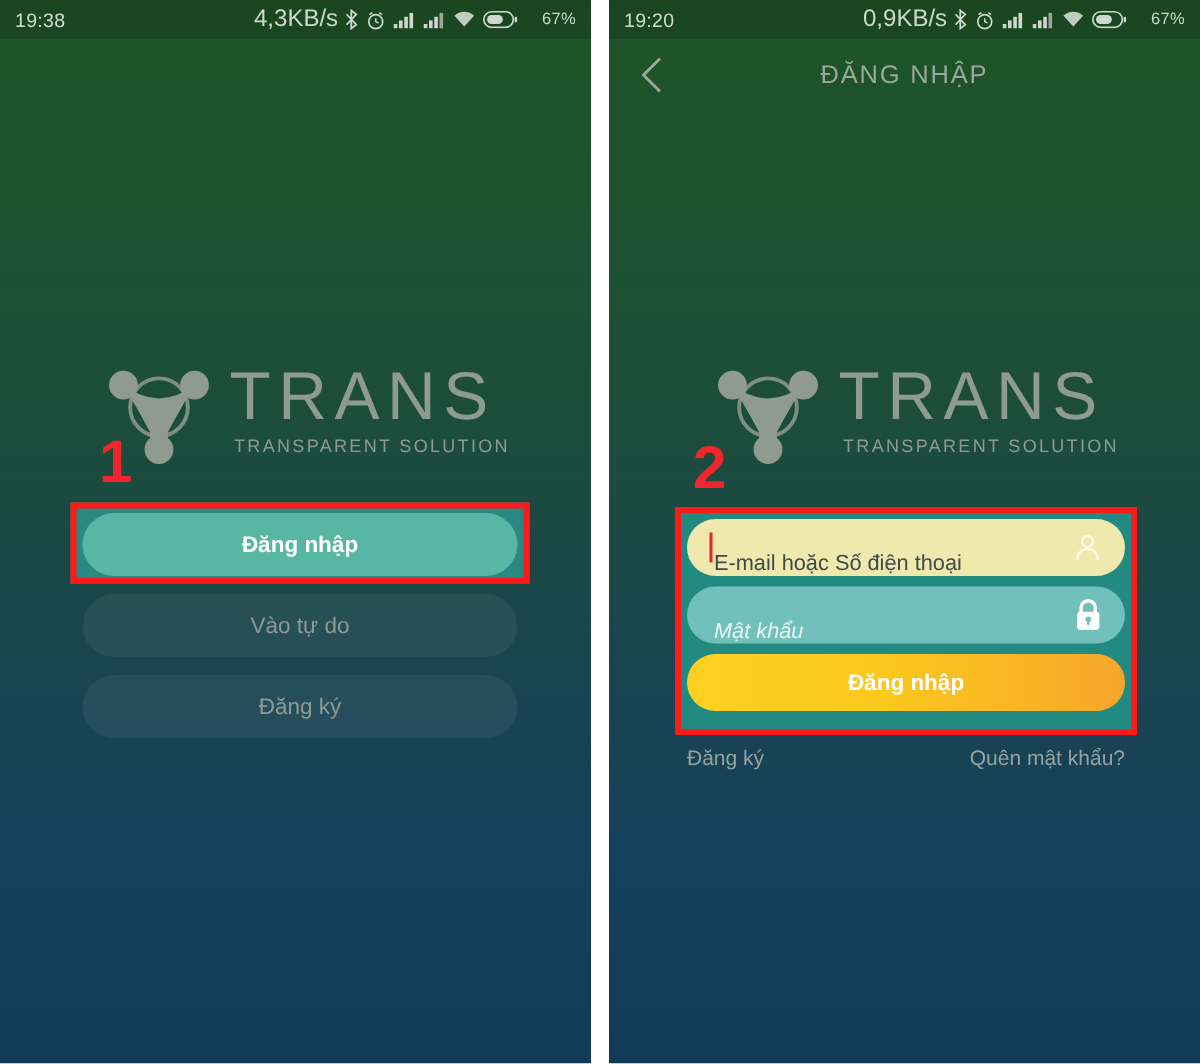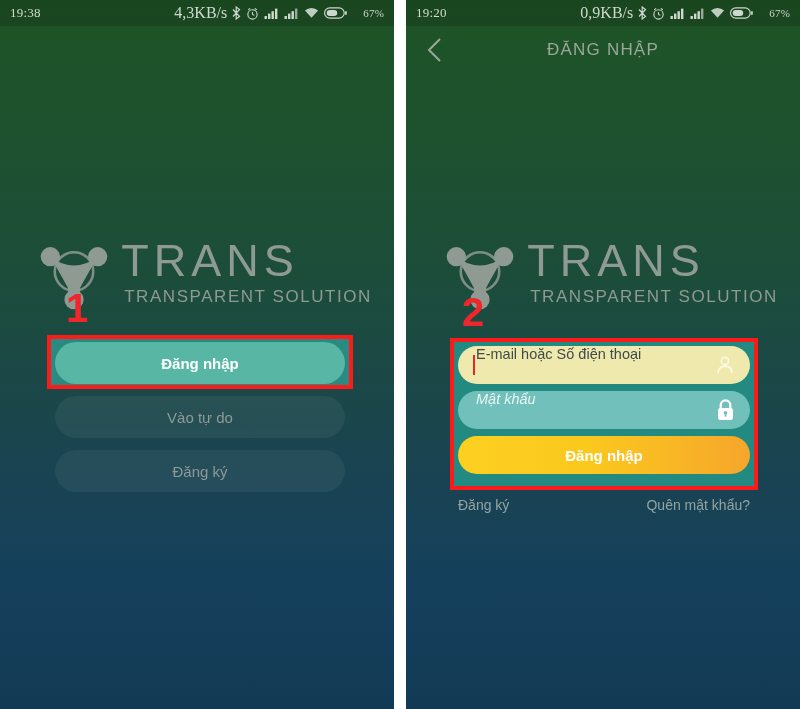--- a/index.html
+++ b/index.html
@@ -40,21 +40,20 @@
     position: relative;
     height: 26px;
     width: 100%;
     background: rgba(0,0,0,0.16);
     display: flex;
     align-items: center;
     padding: 0 10px;
     color: #c9d3c9;
     font-size: 12.5px;
     letter-spacing: .2px;
-    font-family: Liberation Serif, serif;
   }
   .sb-time { font-size: 13px; color: #d3dcd3; }
   .sb-right {
     margin-left: auto;
     display: flex;
     align-items: center;
     gap: 5px;
   }
   .sb-net { font-size: 16px; color: #cfd8cf; letter-spacing: 0; }
   .sb-icon { display: inline-flex; align-items: center; }
@@ -99,21 +98,21 @@
   .logo-text { display: flex; flex-direction: column; }
   .logo-main {
     color: #8f9a92;
     font-size: 45px;
     letter-spacing: 5px;
     line-height: 0.98;
     font-weight: 400;
   }
   .logo-sub {
     color: #8f9a92;
-    font-size: 17px;
+    font-size: 12px;
     letter-spacing: 1.55px;
     margin-top: 4px;
     padding-left: 3px;
   }
 
   
   .step-num {
     position: absolute;
     color: #f0262c;
     font-size: 40px;
@@ -178,21 +177,21 @@
     display: flex;
     flex-direction: column;
     gap: 7px;
     z-index: 3;
   }
   .field {
     position: relative;
     height: 38px;
     border-radius: 19px;
     display: flex;
-    align-items: flex-start;
+    align-items: flex-end;
     padding: 0 14px;
     font-size: 14.5px;
   }
   .field-email {
     background: #efe9ae;
     color: #3f4a4a;
   }
   .field-pass {
     background: #72c0bb;
     color: #e9f5f3;

